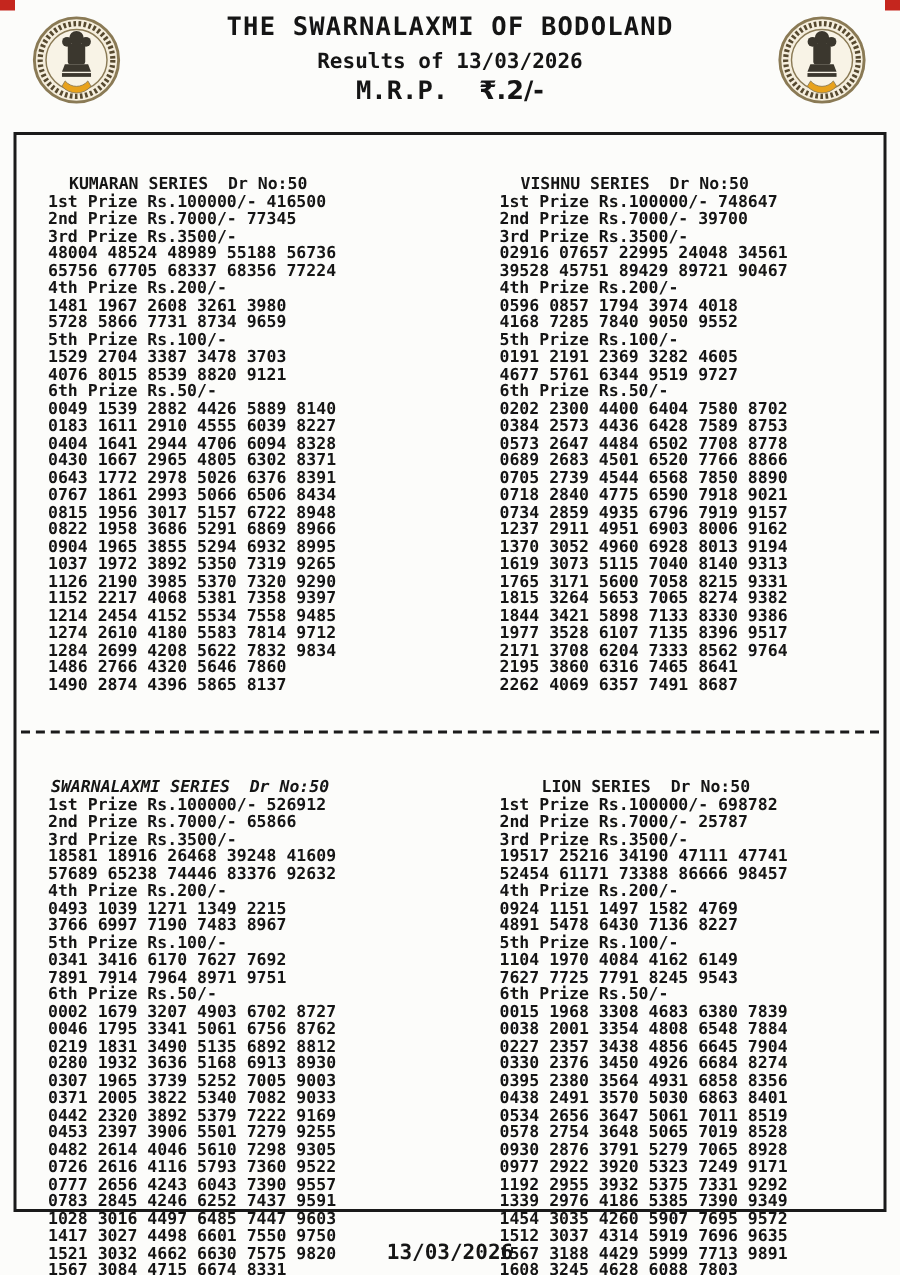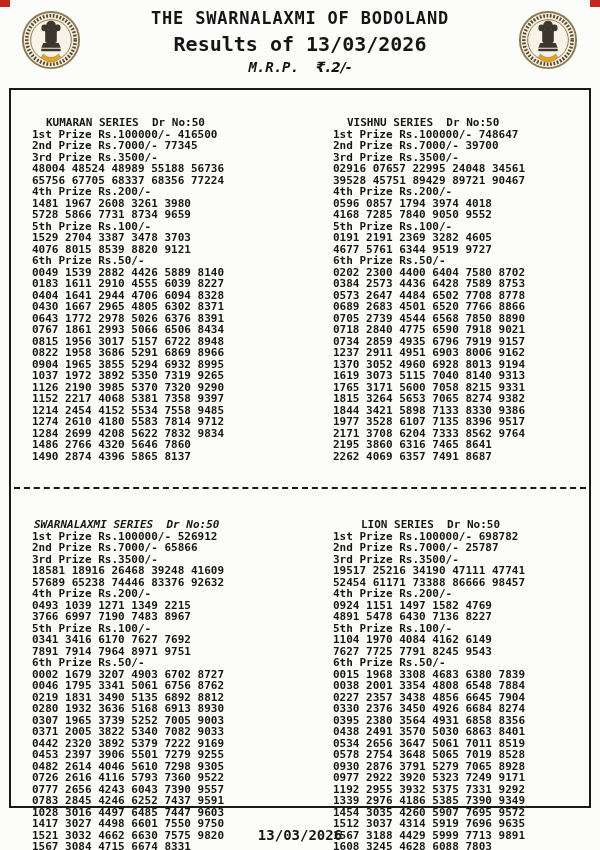--- a/index.html
+++ b/index.html
@@ -8,22 +8,22 @@
     background:#fcfcfa;color:#151515;
     font-family:"DejaVu Sans Mono",monospace;font-weight:bold;
     overflow:hidden;
   }
   .corner-mark{position:absolute;top:0;width:10px;height:7px;background:#c5261e;}
   .corner-mark.left{left:0;}
   .corner-mark.right{right:0;}
 
   .header{position:absolute;top:9px;left:0;width:100%;text-align:center;line-height:1.15;}
   .header .title{font-size:17px;letter-spacing:0.8px;}
-  .header .results{font-size:20px;margin-top:4px;}
-  .header .mrp{font-size:14px;margin-top:3px;font-style:italic;}
+  .header .results{font-size:14px;margin-top:4px;}
+  .header .mrp{font-size:17px;margin-top:3px;}
   .rupee{font-family:"DejaVu Sans",sans-serif;font-weight:bold;}
 
   .emblem{position:absolute;top:8px;width:62px;height:64px;}
   .emblem.left{left:20px;}
   .emblem.right{left:517px;}
 
   .main-box{
     position:absolute;left:9px;top:88px;width:582px;height:720px;
     border:2px solid #1a1a1a;box-sizing:border-box;
     font-size:11px;line-height:11.5px;white-space:pre;

